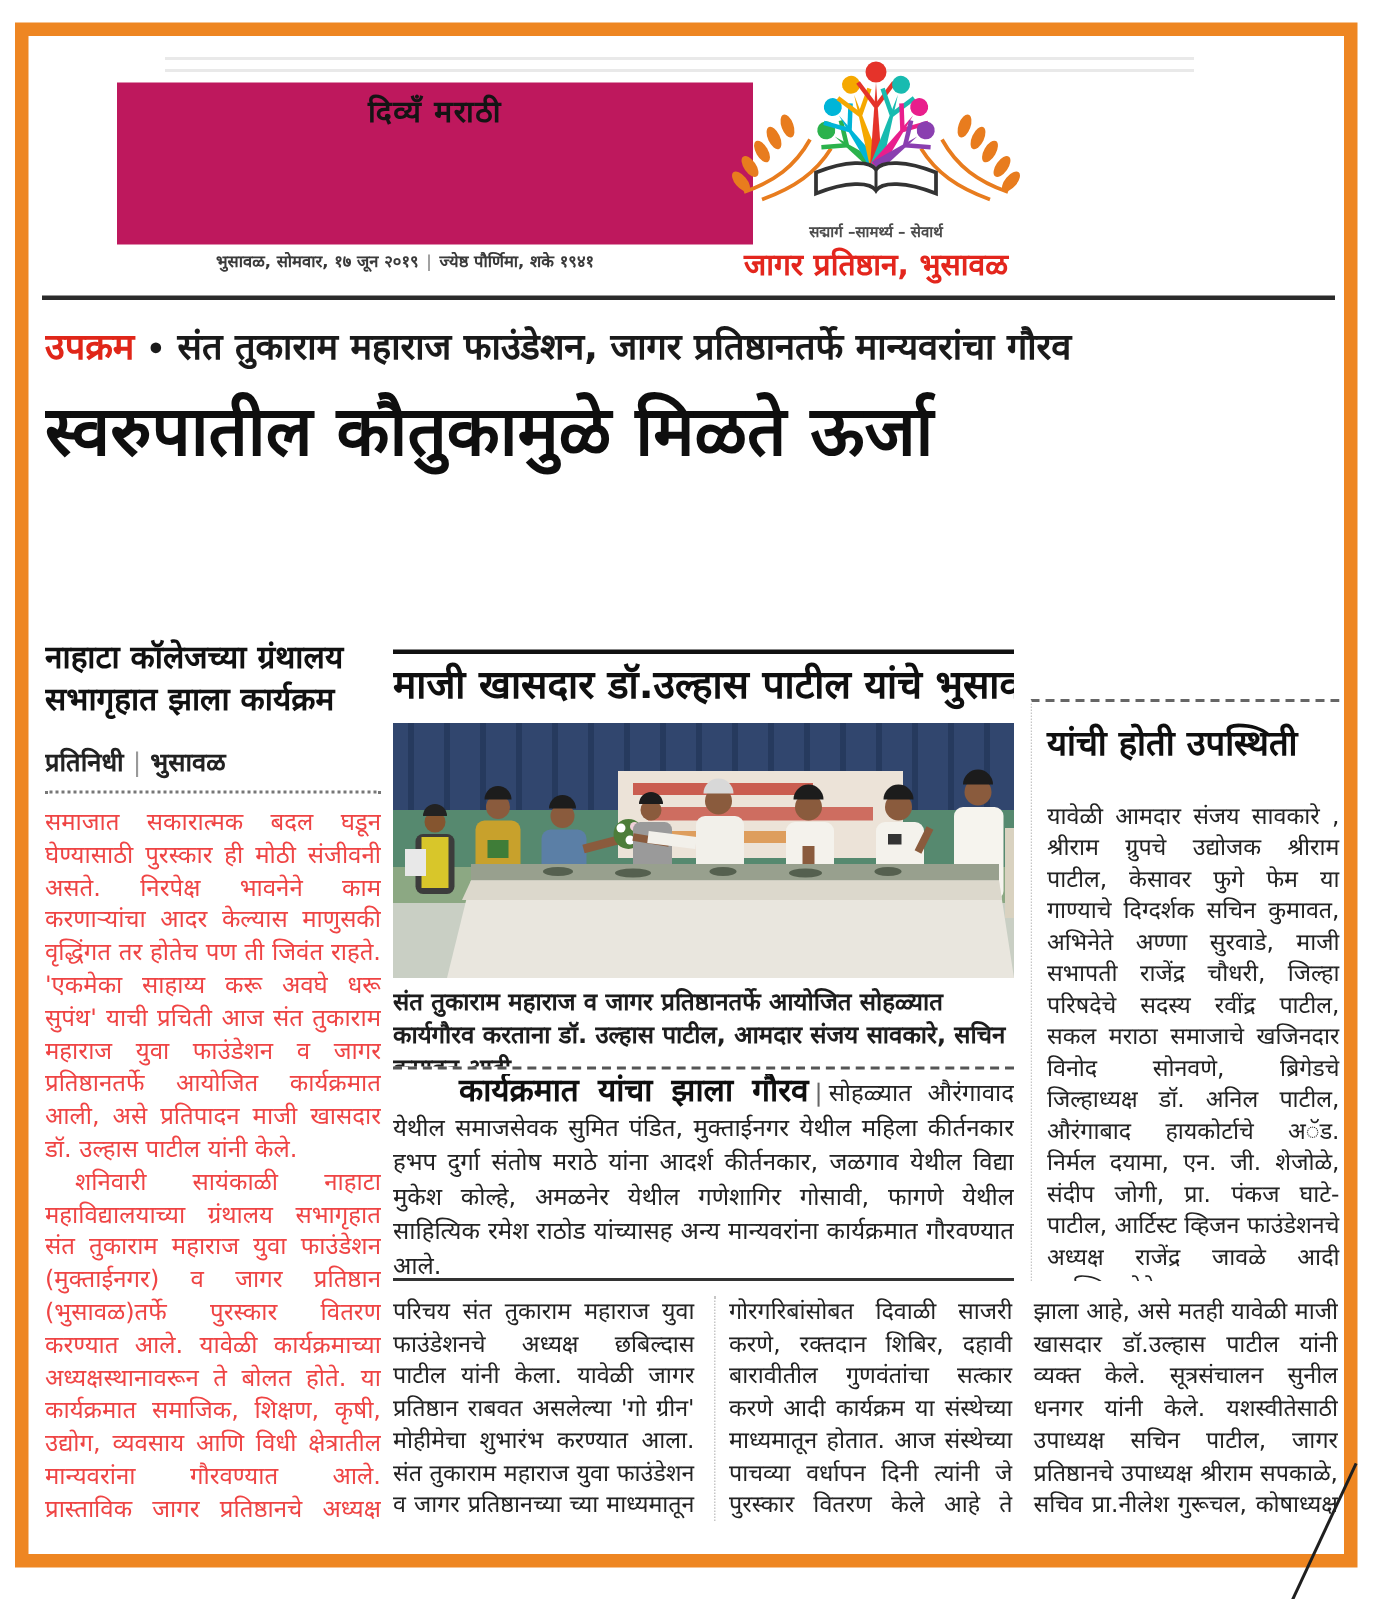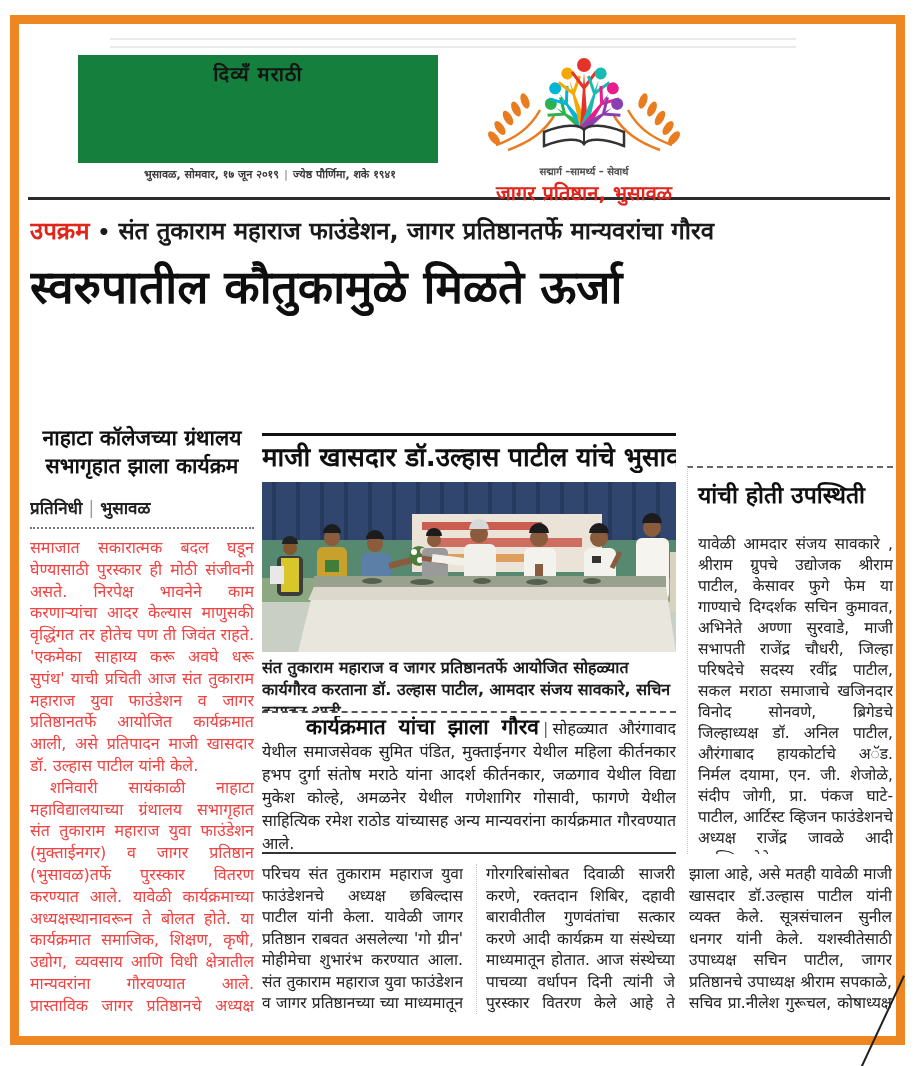--- a/index.html
+++ b/index.html
@@ -3,41 +3,41 @@
 <meta charset="utf-8">
 <style>
   * { margin:0; padding:0; box-sizing:border-box; }
   html,body { width:918px; height:1066px; background:#ffffff; font-family:"DejaVu Sans","Liberation Sans",sans-serif; }
   .sheet { position:relative; width:918px; height:1066px; background:#fff; overflow:hidden; }
   .frame { position:absolute; left:10px; top:15px; width:895px; height:1030px; border:9px solid #ee8622; background:#fff; }
 
   .scan-line { position:absolute; height:2px; background:#e9e9e9; }
 
   
-  .masthead { position:absolute; left:78px; top:55px; width:360px; height:108px; background:#15803d; text-align:center; overflow:hidden; }
+  .masthead { position:absolute; left:78px; top:55px; width:424px; height:108px; background:#be185d; text-align:center; overflow:hidden; }
   .brand-small { margin-top:5px; font-size:20px; font-weight:bold; color:#141414; letter-spacing:1px; }
   .brand-large { font-size:60px; font-weight:800; color:#ffffff; line-height:1.05; letter-spacing:2px; white-space:nowrap; }
   .dateline { position:absolute; left:78px; top:166px; width:384px; text-align:center; font-size:11px; font-weight:bold; color:#3a3a3a; white-space:nowrap; }
   .dateline .sep { color:#9a9a9a; padding:0 5px; }
   .header-rule { position:absolute; left:28px; top:197px; width:862px; height:3px; background:#2b2b2b; }
 
   
-  .logo { position:absolute; left:478px; top:50px; width:212px; height:160px; text-align:center; }
+  .logo { position:absolute; left:478px; top:33px; width:212px; height:160px; text-align:center; }
   .logo-motto { font-size:10px; color:#4c4c4c; font-weight:bold; margin-top:-2px; }
   .logo-org { font-size:20px; font-weight:800; color:#e3261d; margin-top:1px; white-space:nowrap; }
 
   
   .kicker { position:absolute; left:30px; top:213px; width:860px; font-size:24px; font-weight:800; color:#1a1a1a; white-space:nowrap; overflow:hidden; }
   .kicker .kicker-label { color:#e02619; }
   .kicker .kicker-bullet { color:#1a1a1a; padding:0 8px; font-size:20px; }
   .headline { position:absolute; left:30px; top:254px; width:862px; font-size:46px; line-height:66px; font-weight:800; color:#0e0e0e; letter-spacing:0; overflow:hidden; height:150px; }
 
   
   .left-col { position:absolute; left:30px; top:424px; width:224px; height:592px; overflow:hidden; }
-  .left-subhead { font-size:21px; line-height:28px; font-weight:800; color:#111;text-align:center; }
+  .left-subhead { font-size:21px; line-height:28px; font-weight:800; color:#111; }
   .byline { margin-top:16px; text-align:left; font-size:17px; font-weight:bold; color:#222; padding-bottom:8px; border-bottom:2px dotted #777; }
   .byline .sep { color:#999; padding:0 6px; font-weight:normal; }
   .left-body { margin-top:8px; font-size:16px; line-height:21.8px; color:#ef4444; text-align:justify; }
   .left-body p + p { text-indent:20px; }
 
   
   .mid-subhead { position:absolute; left:262px; top:433px; width:414px; border-top:3px solid #111; padding-top:5px; font-size:26px; line-height:32px; font-weight:800; color:#0f0f0f; white-space:nowrap; overflow:hidden; }
   .photo { position:absolute; left:262px; top:482px; width:414px; height:170px; overflow:hidden; background:#c9cfc4; }
   .caption { position:absolute; left:262px; top:657px; width:414px; font-size:16px; line-height:22px; font-weight:600; color:#1d1d1d; padding-bottom:7px; border-bottom:2px dashed #555; overflow:hidden; height:56px; }
   .honor { position:absolute; left:262px; top:716px; width:414px; height:138px; font-size:16px; line-height:23px; color:#232323; text-align:justify; border-bottom:2px solid #333; overflow:hidden; }

